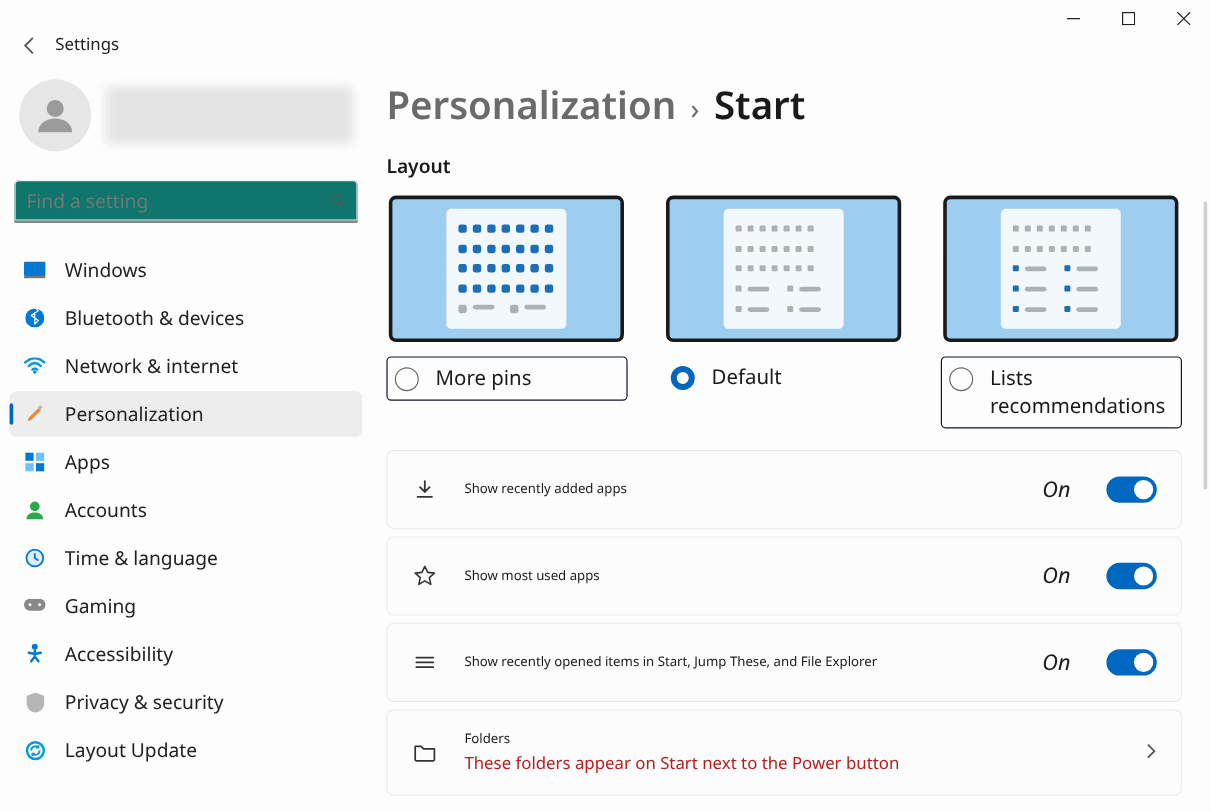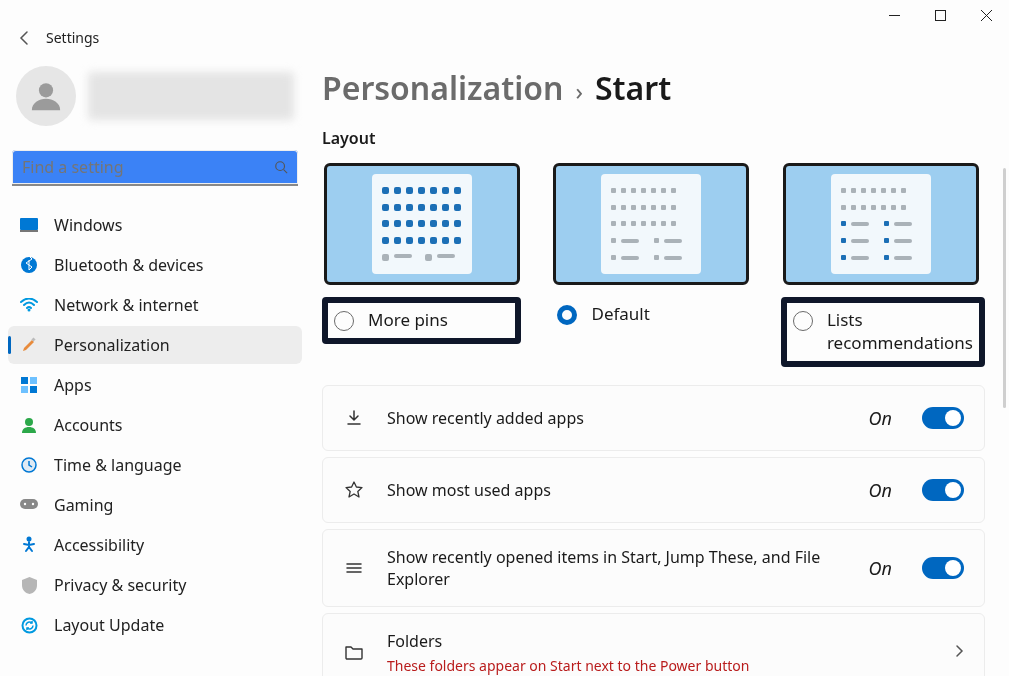--- a/index.html
+++ b/index.html
@@ -13,21 +13,21 @@
   .window-controls { display: flex; }
   .window-controls .wc { width: 46px; height: 30px; display: flex; align-items: center; justify-content: center; color: #222; }
   
   .content { flex: 1; display: flex; }
   
   .sidebar { width: 310px; padding: 0 8px; display: flex; flex-direction: column; gap: 8px; }
   .profile { display: flex; align-items: center; gap: 12px; padding: 8px; margin-top: 8px; }
   .avatar { width: 60px; height: 60px; border-radius: 50%; background: #e6e6e6; display: flex; align-items: center; justify-content: center; }
   .profile-text { flex: 1; height: 48px; background: #e4e4e4; border-radius: 4px; filter: blur(4px); }
   .search { position: relative; margin: 8px 4px 4px; }
-  .search input { width: 100%; height: 36px; padding: 0 57px 0 10px; font-size: 16px; border: none; border-bottom: 2px solid #888; background: #3b82f6; border-radius: 4px 4px 0 0; box-shadow: inset 0 0 0 1px #eee; }
+  .search input { width: 100%; height: 36px; padding: 0 57px 0 10px; font-size: 16px; border: none; border-bottom: 2px solid #888; background: #0f766e; border-radius: 4px 4px 0 0; box-shadow: inset 0 0 0 1px #eee; }
   .search .sicon { position: absolute; right: 10px; top: 50%; transform: translateY(-50%); color: #555; }
   .nav { display: flex; flex-direction: column; gap: 2px; margin-top: 8px; }
   .nav-item { display: flex; align-items: center; gap: 16px; height: 38px; padding: 0 12px; border-radius: 6px; font-size: 16px; color: #222; position: relative; }
   .nav-item.active { background: #ededed; }
   .nav-item.active::before { content:""; position:absolute; left:0; top:10px; bottom:10px; width:3px; border-radius:2px; background:#0067c0; }
   .nav-icon { width: 18px; height: 18px; display: flex; align-items: center; justify-content: center; }
   
   .main { flex: 1; padding: 16px 24px 0 12px; overflow-y: auto; }
   .breadcrumb { display: flex; align-items: baseline; gap: 12px; font-size: 32px; margin-bottom: 18px; }
   .bc-parent { font-weight: 600; color: #6b6b6b; }
@@ -40,30 +40,30 @@
   .layout-thumb { width: 196px; height: 122px; border: 3px solid #1a1a1a; border-radius: 6px; background: #9dcef0; display: flex; align-items: center; justify-content: center; margin-left:2px; }
   .thumb-inner { width: 100px; height: 100px; background: #f2f8fc; border-radius: 4px; padding: 8px 10px; display:flex; flex-direction:column; justify-content:space-around; }
   .dot-row { display:flex; gap:5px; justify-content:flex-start; }
   .dot { width:7px; height:7px; background:#1c6fb6; border-radius:2px; }
   .dot.g { background:#aab2b8; }
   .line-row { display:flex; align-items:center; gap:5px; }
   .line-sm { width:18px; height:4px; background:#aab2b8; border-radius:2px; }
   .dot-s { width:5px; height:5px; background:#1c6fb6; border-radius:1px; }
   .dot-s.g { background:#aab2b8; }
   .layout-radio { display:flex; align-items:flex-start; gap:14px; padding: 6px; border-radius:4px; }
-  .layout-radio.hl { border:6px solid #0f172a; }
+  .layout-radio.hl { border:1px solid #0f172a; }
   .radio { width:20px; height:20px; border-radius:50%; border:1.5px solid #6b6b6b; flex-shrink:0; margin-top:2px; position:relative; }
   .radio.selected { border:5px solid #0067c0; }
   .radio-label { font-size:17px; line-height:1.35; }
   
   .settings-list { display:flex; flex-direction:column; gap:6px; }
   .setting-row { display:flex; align-items:center; gap:22px; background:#fcfcfc; border:1px solid #ececec; border-radius:6px; padding: 16px 20px; min-height:66px; }
   .setting-icon { width:22px; height:22px; color:#333; display:flex; align-items:center; justify-content:center; flex-shrink:0; }
   .setting-text { flex:1; display:flex; flex-direction:column; gap:4px; }
-  .setting-title { font-size:16px; }
+  .setting-title { font-size:11px; }
   .setting-sub { font-size:14px; color:#b91c1c; }
   .toggle-label { font-size:18px; margin-right:8px;font-style:italic; }
   .toggle { width:42px; height:22px; border-radius:11px; background:#0067c0; position:relative; flex-shrink:0; }
   .toggle::after { content:""; position:absolute; right:3px; top:3px; width:16px; height:16px; border-radius:50%; background:#fff; }
   .chevron { color:#555; margin-left:6px; }
   
   .scroll-indicator { position:absolute; right:3px; top:118px; width:3px; height:240px; background:#cfcfcf; border-radius:2px; }
 </style>
 </head>
 <body>

